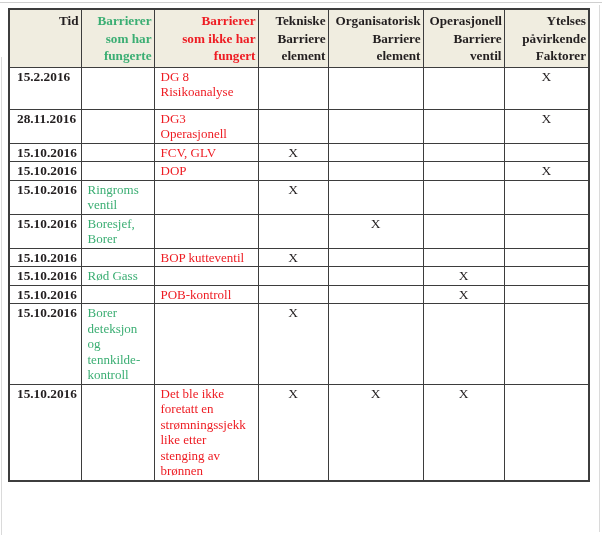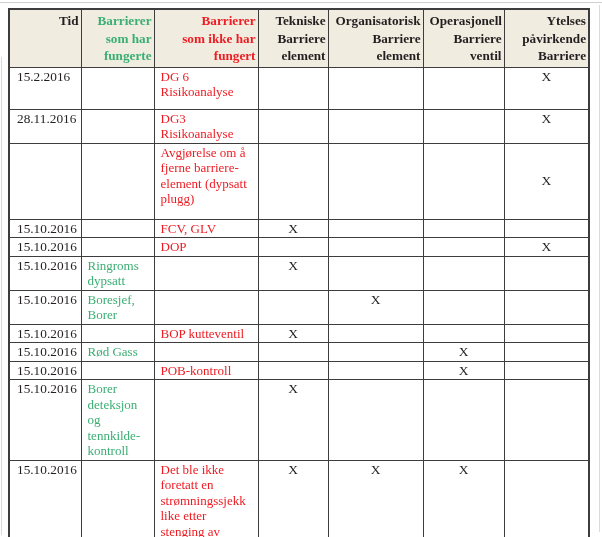--- a/index.html
+++ b/index.html
@@ -29,21 +29,21 @@
   th,td{border:1.5px solid var(--border);overflow:hidden;}
   th{
     background:var(--header-bg);font-weight:bold;text-align:right;
     vertical-align:top;padding:2px 2px 2px 6px;font-size:13.2px;
     line-height:17.5px;white-space:pre-line;
   }
   td{
     vertical-align:top;padding:1px 2px 1px 6px;font-size:13px;
     line-height:15.5px;white-space:pre-line;
   }
-  td.date{font-size:13.3px;padding-left:7px;}
+  td.date{font-size:13.3px;padding-left:7px;font-weight:bold;}
   .green{color:var(--green);}
   .red{color:var(--red);}
   td.mark{text-align:center;padding:1px 0;font-size:13.5px;}
   td.mark.vmid{vertical-align:middle;}
 </style>
 </head>
 <body>
 
 <div class="artifact top"></div>
 <div class="artifact left"></div>
@@ -72,55 +72,43 @@
 Barriere
 element</th>
         <th>Organisatorisk
 Barriere
 element</th>
         <th>Operasjonell
 Barriere
 ventil</th>
         <th>Ytelses
 påvirkende
-Barriere</th>
+Faktorer</th>
       </tr>
   </thead>
   <tbody id="body-rows">
       <tr style="height: 42px;">
         <td class="date">15.2.2016</td>
         <td class="green"></td>
-        <td class="red">DG 6
+        <td class="red">DG 8
 Risikoanalyse</td>
         <td class="mark"></td>
         <td class="mark"></td>
         <td class="mark"></td>
         <td class="mark">X</td>
       </tr>
       <tr style="height: 34px;">
         <td class="date">28.11.2016</td>
         <td class="green"></td>
         <td class="red">DG3
-Risikoanalyse</td>
-        <td class="mark"></td>
-        <td class="mark"></td>
-        <td class="mark"></td>
-        <td class="mark">X</td>
-      </tr>
-      <tr style="height: 76px;">
-        <td class="date"></td>
-        <td class="green"></td>
-        <td class="red">Avgjørelse om å
-fjerne barriere-
-element (dypsatt
-plugg)</td>
-        <td class="mark vmid"></td>
-        <td class="mark vmid"></td>
-        <td class="mark vmid"></td>
-        <td class="mark vmid">X</td>
+Operasjonell</td>
+        <td class="mark"></td>
+        <td class="mark"></td>
+        <td class="mark"></td>
+        <td class="mark">X</td>
       </tr>
       <tr style="height: 17px;">
         <td class="date">15.10.2016</td>
         <td class="green"></td>
         <td class="red">FCV, GLV</td>
         <td class="mark">X</td>
         <td class="mark"></td>
         <td class="mark"></td>
         <td class="mark"></td>
       </tr>
@@ -129,21 +117,21 @@
         <td class="green"></td>
         <td class="red">DOP</td>
         <td class="mark"></td>
         <td class="mark"></td>
         <td class="mark"></td>
         <td class="mark">X</td>
       </tr>
       <tr style="height: 30px;">
         <td class="date">15.10.2016</td>
         <td class="green">Ringroms
-dypsatt</td>
+ventil</td>
         <td class="red"></td>
         <td class="mark">X</td>
         <td class="mark"></td>
         <td class="mark"></td>
         <td class="mark"></td>
       </tr>
       <tr style="height: 30px;">
         <td class="date">15.10.2016</td>
         <td class="green">Boresjef,
 Borer</td>

